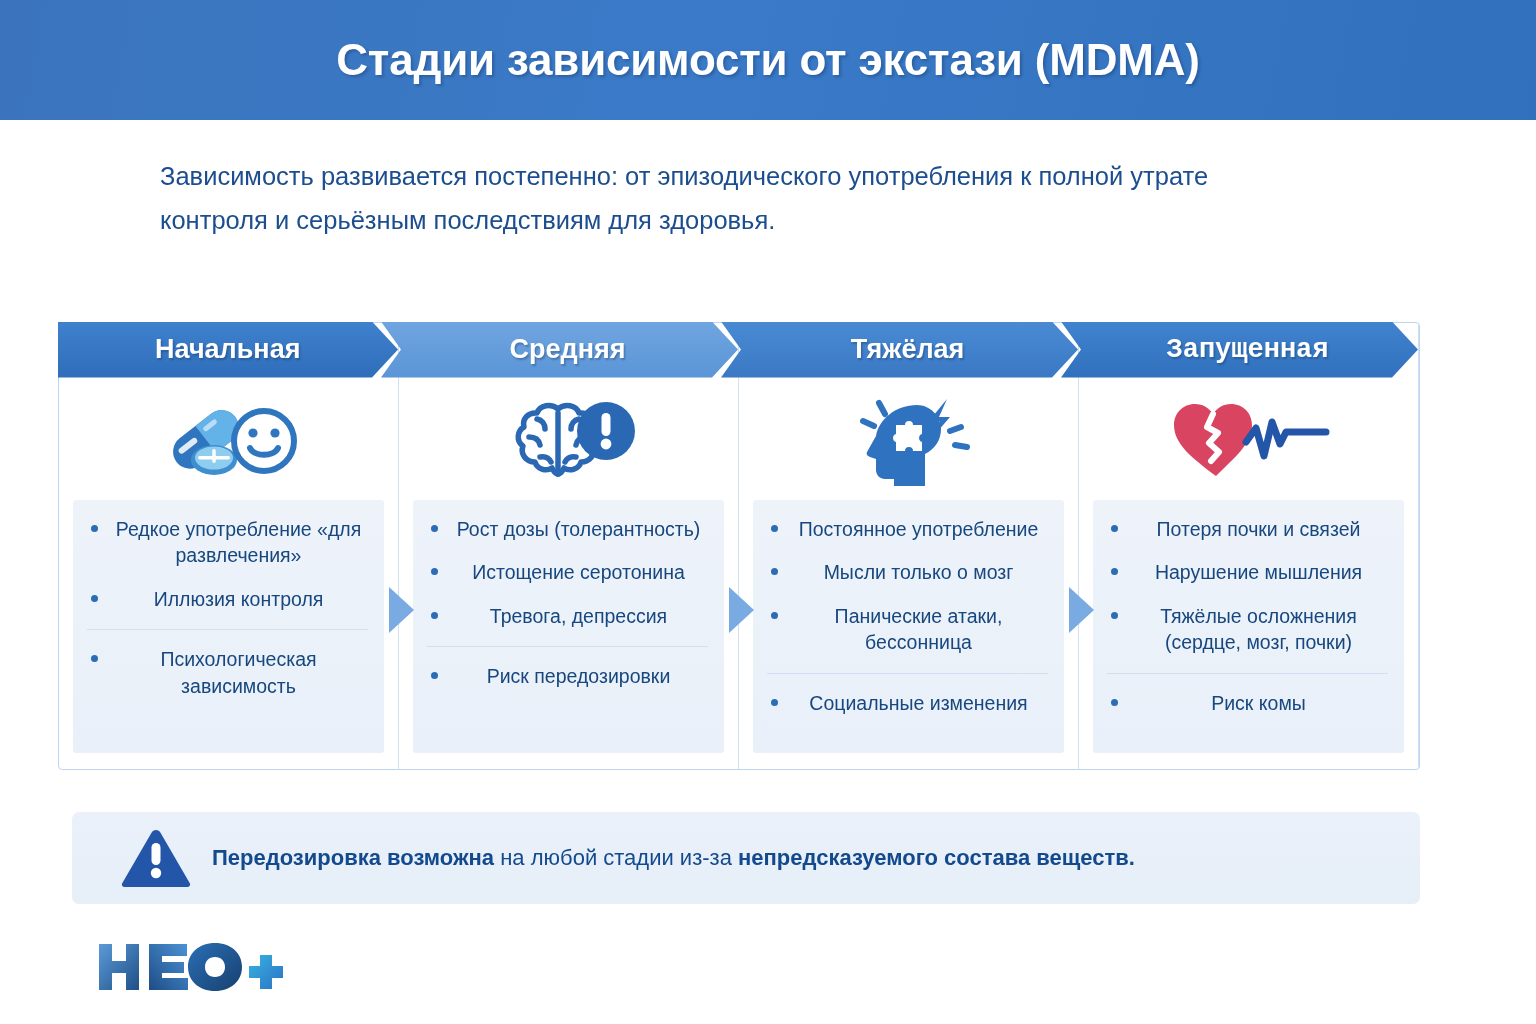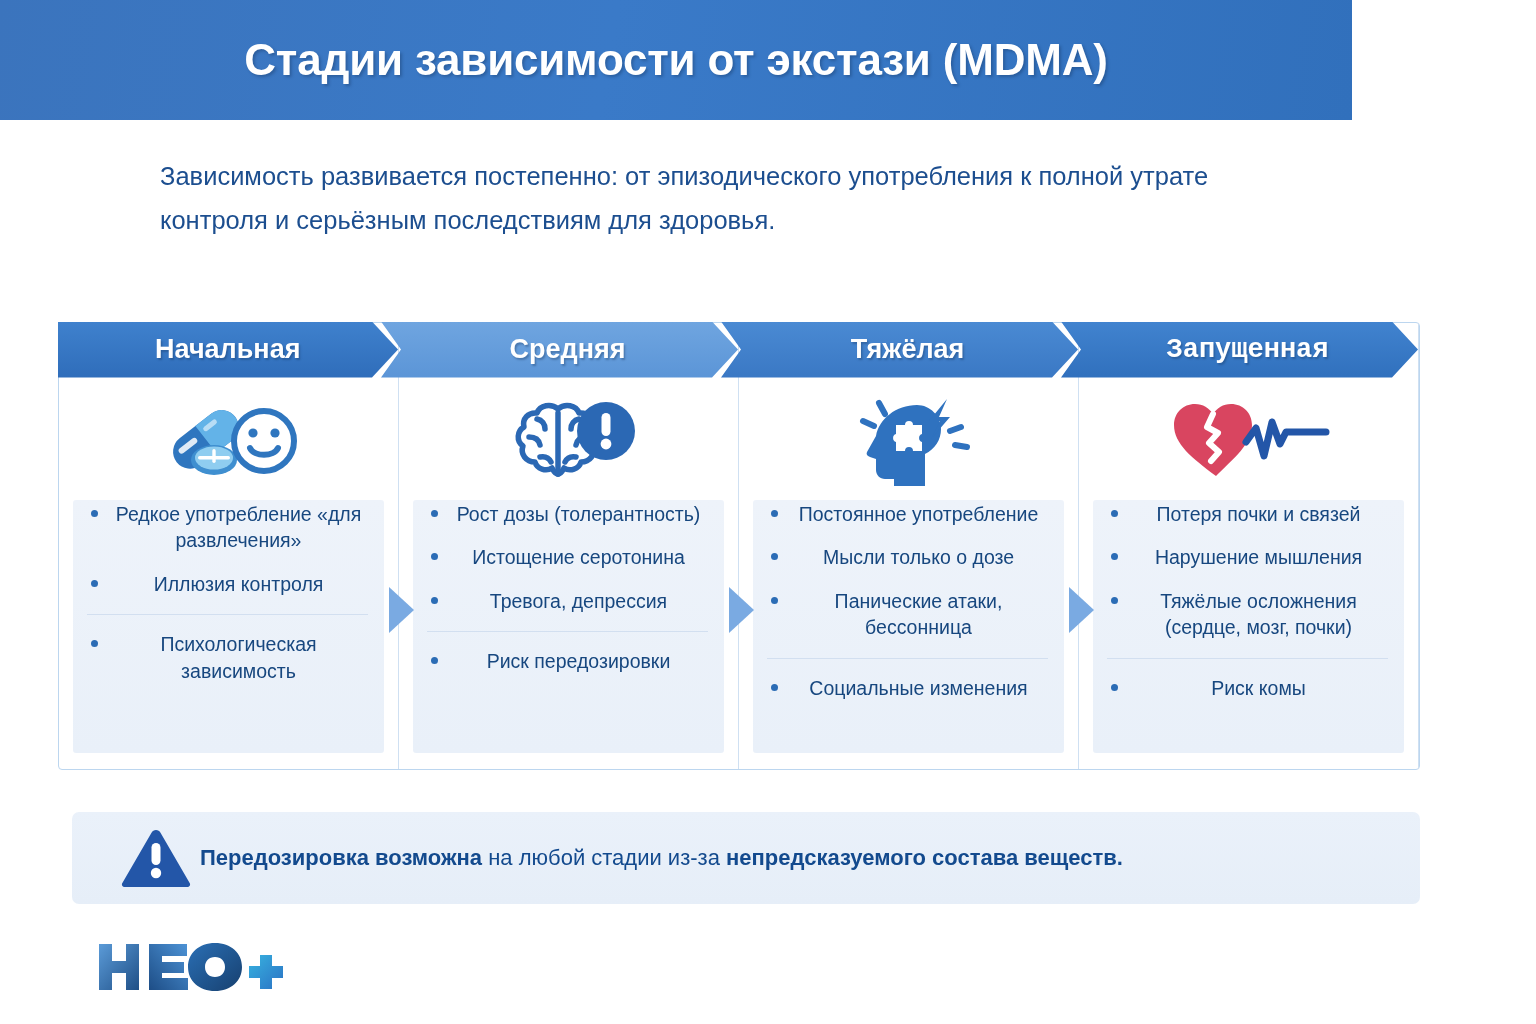--- a/index.html
+++ b/index.html
@@ -12,21 +12,21 @@
     background: #ffffff;
     font-family: "Liberation Sans", sans-serif;
     overflow: hidden;
     position: relative;
   }
 
   
   .title-bar {
     position: absolute;
     left: 0; top: 0;
-    width: 1352px;
+    width: 1536px;
     height: 120px;
     background: linear-gradient(100deg, #3b74bd 0%, #3a7ac8 45%, #3170bc 100%);
     display: flex;
     align-items: center;
     justify-content: center;
   }
   .title-bar h1 {
     margin: 0;
     color: #ffffff;
     font-size: 44px;
@@ -109,21 +109,21 @@
     align-items: center;
     justify-content: center;
   }
 
   
   .bullets {
     margin: 0 14px 16px 14px;
     background: linear-gradient(180deg,#eef3fa 0%, #e9f0f9 100%);
     border-radius: 3px;
     flex: 1;
-    padding: 1px 16px 14px 14px;
+    padding: 16px 16px 14px 14px;
     box-sizing: border-box;
   }
   ul.blist {
     list-style: none;
     margin: 0;
     padding: 0;
   }
   ul.blist li {
     position: relative;
     padding-left: 22px;
@@ -166,21 +166,21 @@
     width: 1348px;
     height: 92px;
     background: linear-gradient(180deg,#eaf1fa 0%, #e6eef8 100%);
     border-radius: 7px;
     display: flex;
     align-items: center;
     box-sizing: border-box;
     padding-left: 48px;
   }
   .warn-text {
-    margin-left: 8px;
+    margin-left: 20px;
     color: #134a8e;
     font-size: 22px;
   }
   .warn-text .b { font-weight: bold; }
 
   
   .logo {
     position: absolute;
     left: 95px; top: 938px;
     display: flex;
@@ -270,21 +270,21 @@
         <path d="M57 34h9a4 4 0 0 1 8 0h9v9a4.2 4.2 0 0 0 0 8v9h-9a4 4 0 0 0-8 0h-9v-9a4.2 4.2 0 0 1 0-8z" fill="#ffffff"></path>
         <path d="M108 8l-18 22h11l-9 18 19-22h-11z" fill="#2f72bf"></path>
         <g stroke="#2f72bf" stroke-width="6" stroke-linecap="round">
           <path d="M40 12l6 11M24 30l11 5M122 36l-11 4M128 56l-12-2"></path>
         </g>
       </svg>
     </div>
     <div class="bullets">
       <ul class="blist">
         <li>Постоянное употребление</li>
-        <li>Мысли только о дозе</li>
+        <li>Мысли только о мозг</li>
         <li>Панические атаки, бессонница</li>
         <li class="divided">Социальные изменения</li>
       </ul>
     </div>
   </div>
 
   <div class="stage">
     <div class="stage-head c4">
       <span>Запущенная</span>
     </div>

